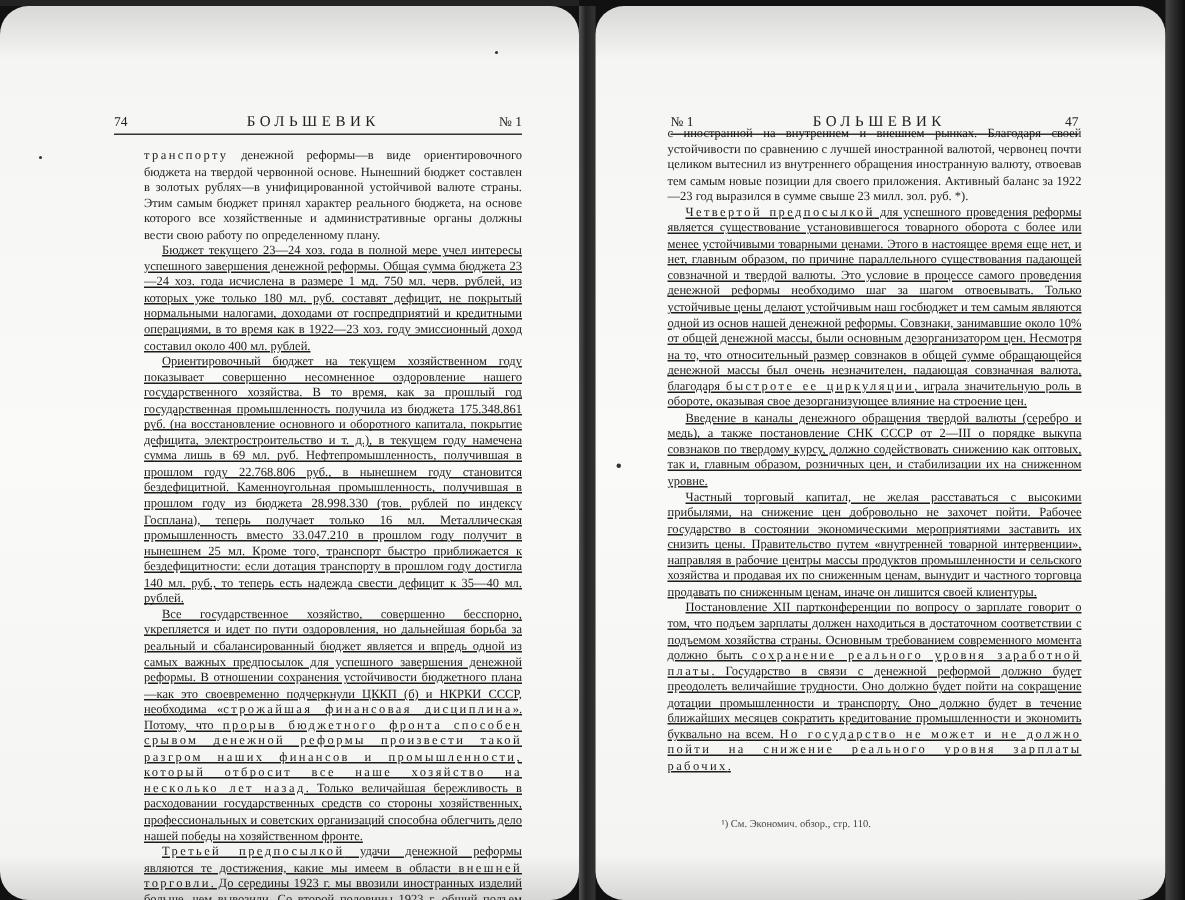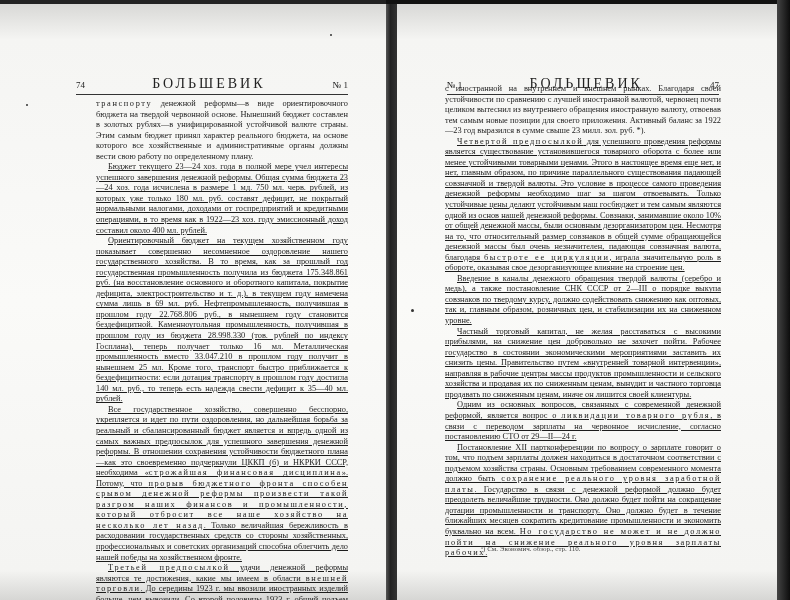--- a/index.html
+++ b/index.html
@@ -7,20 +7,21 @@
     width: 790px; height: 600px; overflow: hidden;
     background: #1a1a1a;
     font-family: "Liberation Serif", "DejaVu Serif", serif;
     color: #1a1a1a;
   }
   .spread { position: relative; width: 790px; height: 600px; background: #111; }
   .page {
     position: absolute; top: 4px; height: 596px;
     background: #f7f7f5;
     overflow: hidden;
+    border-radius: 19px;
   }
   .page-left { left: 0; width: 386px;
     background: linear-gradient(180deg, #d8d8d6 0%, #f5f5f3 6%, #fafaf8 50%, #f4f4f2 95%, #d6d6d4 100%);
   }
   .page-right { left: 397px; width: 380px;
     background: linear-gradient(180deg, #d8d8d6 0%, #f5f5f3 6%, #fafaf8 50%, #f4f4f2 95%, #d6d6d4 100%);
   }
   .gutter { position: absolute; left: 386px; top: 4px; width: 11px; height: 596px;
     background: linear-gradient(90deg, #555 0%, #222 40%, #333 100%); }
   .right-edge { position: absolute; left: 777px; top: 0; width: 13px; height: 600px;
@@ -28,21 +29,21 @@
   .left-edge-shadow { position: absolute; left: 0; top: 0; width: 386px; height: 4px; background: #222; }
 
   .running-head {
     position: absolute; top: 72px;
     display: flex; justify-content: space-between; align-items: baseline;
     font-size: 9px; color: #222;
     border-bottom: 1.5px solid #333; padding-bottom: 2px;
   }
   .page-left .running-head { left: 76px; width: 272px; }
   .page-right .running-head { left: 50px; width: 272px; }
-  .journal-title { letter-spacing: 3px; font-size: 14px; }
+  .journal-title { letter-spacing: 3px; font-size: 10px; }
 
   .body-text {
     position: absolute;
     font-size: 8.35px; line-height: 10.55px;
     text-align: justify; color: #1c1c1c;
   }
   .page-left .body-text { left: 96px; top: 95px; width: 252px; }
   .page-right .body-text { left: 48px; top: 80px; width: 276px; }
   .body-text p { margin: 0; text-indent: 0; }
   .body-text p.indent { text-indent: 12px; text-decoration: underline; }
@@ -82,21 +83,20 @@
     <div class="running-head">
       <span>№ 1</span>
       <span class="journal-title">БОЛЬШЕВИК</span>
       <span>47</span>
     </div>
     <div class="body-text">
         <p><span>с иностранной на внутреннем и внешнем рынках. Благодаря своей устойчивости по сравнению с лучшей иностранной валютой, червонец почти целиком вытеснил из внутреннего обращения иностранную валюту, отвоевав тем самым новые позиции для своего приложения. Активный баланс за 1922—23 год выразился в сумме свыше 23 милл. зол. руб. *).</span></p>
         <p class="indent"><span class="spaced">Четвертой предпосылкой</span><span> для успешного проведения реформы является существование установившегося товарного оборота с более или менее устойчивыми товарными ценами. Этого в настоящее время еще нет, и нет, главным образом, по причине параллельного существования падающей совзначной и твердой валюты. Это условие в процессе самого проведения денежной реформы необходимо шаг за шагом отвоевывать. Только устойчивые цены делают устойчивым наш госбюджет и тем самым являются одной из основ нашей денежной реформы. Совзнаки, занимавшие около 10% от общей денежной массы, были основным дезорганизатором цен. Несмотря на то, что относительный размер совзнаков в общей сумме обращающейся денежной массы был очень незначителен, падающая совзначная валюта, благодаря </span><span class="spaced">быстроте ее циркуляции</span><span>, играла значительную роль в обороте, оказывая свое дезорганизующее влияние на строение цен.</span></p>
         <p class="indent"><span>Введение в каналы денежного обращения твердой валюты (серебро и медь), а также постановление СНК СССР от 2—III о порядке выкупа совзнаков по твердому курсу, должно содействовать снижению как оптовых, так и, главным образом, розничных цен, и стабилизации их на сниженном уровне.</span></p>
         <p class="indent"><span>Частный торговый капитал, не желая расставаться с высокими прибылями, на снижение цен добровольно не захочет пойти. Рабочее государство в состоянии экономическими мероприятиями заставить их снизить цены. Правительство путем «внутренней товарной интервенции», направляя в рабочие центры массы продуктов промышленности и сельского хозяйства и продавая их по сниженным ценам, вынудит и частного торговца продавать по сниженным ценам, иначе он лишится своей клиентуры.</span></p>
-        <p class="indent"><span>Одним из основных вопросов, связанных с современной денежной реформой, является вопрос о </span><span class="spaced">ликвидации товарного рубля</span><span>, в связи с переводом зарплаты на червонное исчисление, согласно постановлению СТО от 29—II—24 г.</span></p>
         <p class="indent"><span>Постановление XII партконференции по вопросу о зарплате говорит о том, что подъем зарплаты должен находиться в достаточном соответствии с подъемом хозяйства страны. Основным требованием современного момента должно быть </span><span class="spaced">сохранение реального уровня заработной платы</span><span>. Государство в связи с денежной реформой должно будет преодолеть величайшие трудности. Оно должно будет пойти на сокращение дотации промышленности и транспорту. Оно должно будет в течение ближайших месяцев сократить кредитование промышленности и экономить буквально на всем. </span><span class="spaced">Но государство не может и не должно пойти на снижение реального уровня зарплаты рабочих</span><span>.</span></p>
       </div>
     <div class="footnote">¹) См. Экономич. обзор., стр. 110.</div>
     <span class="speck" style="left:14px;top:305px;width:3px;height:3px;"></span>
   </div>
 
   <div class="right-edge"></div>
 </div>
 
 </body></html>

